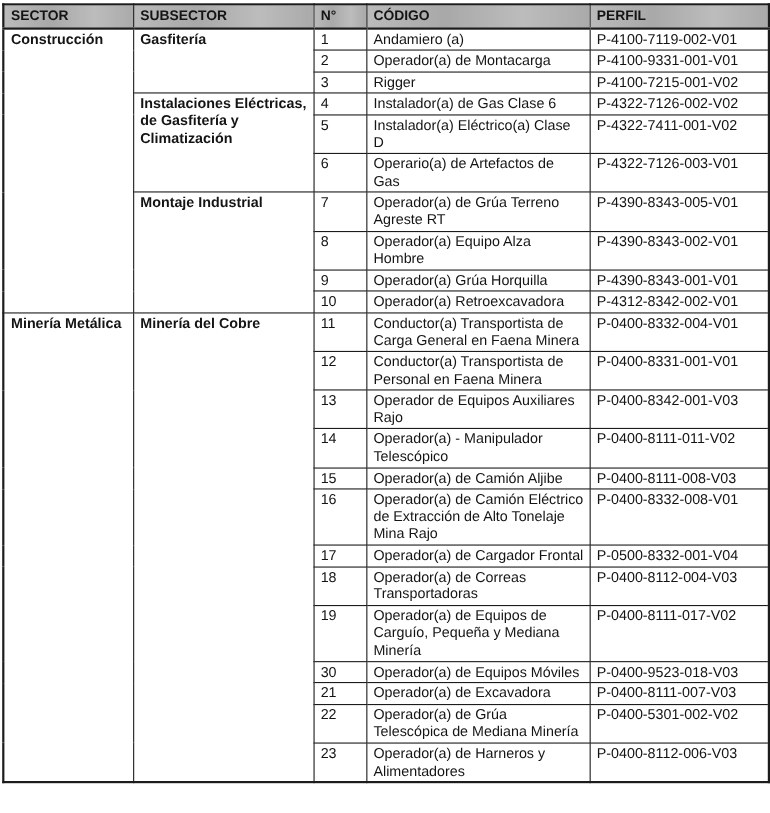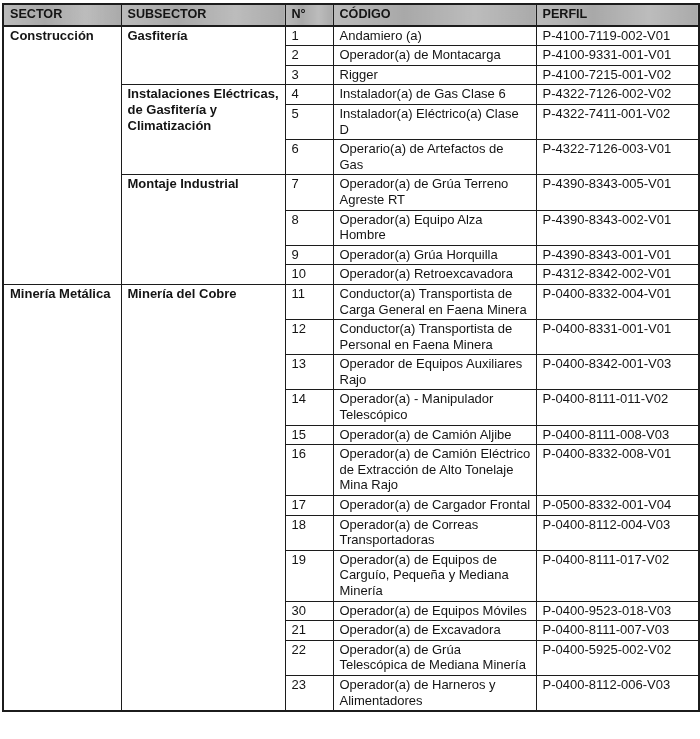--- a/index.html
+++ b/index.html
@@ -181,21 +181,21 @@
           <td class="perfil-cell">P-0400-9523-018-V03</td>
         </tr>
         <tr>
           <td class="n-cell">21</td>
           <td class="codigo-cell">Operador(a) de Excavadora</td>
           <td class="perfil-cell">P-0400-8111-007-V03</td>
         </tr>
         <tr>
           <td class="n-cell">22</td>
           <td class="codigo-cell">Operador(a) de Grúa Telescópica de Mediana Minería</td>
-          <td class="perfil-cell">P-0400-5925-002-V02</td>
+          <td class="perfil-cell">P-0400-5301-002-V02</td>
         </tr>
         <tr>
           <td class="n-cell">23</td>
           <td class="codigo-cell">Operador(a) de Harneros y Alimentadores</td>
           <td class="perfil-cell">P-0400-8112-006-V03</td>
         </tr>
       </tbody>
   </table>
 </div>
 

